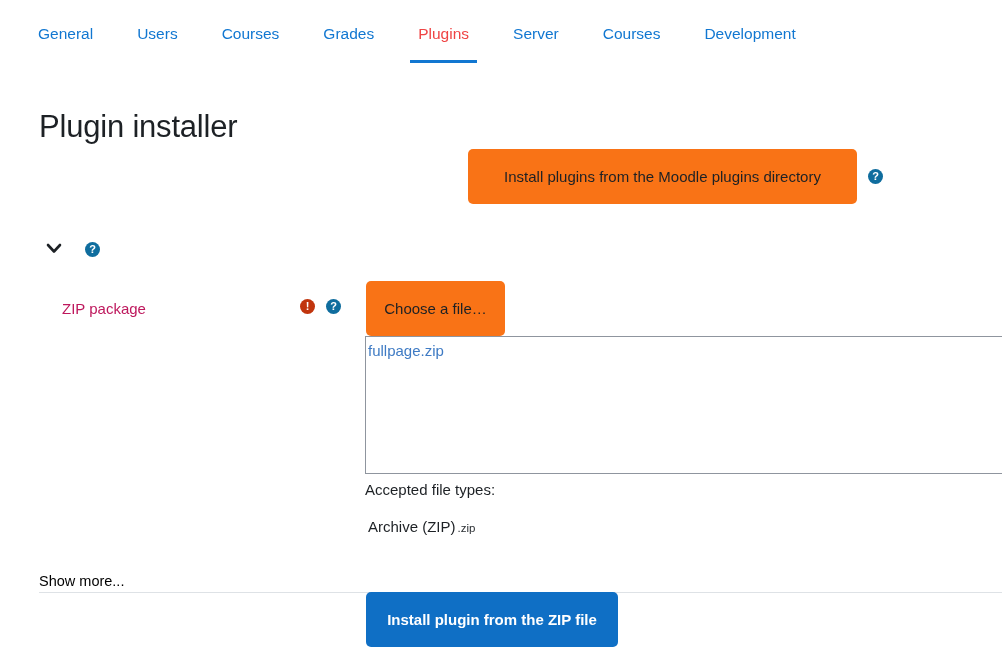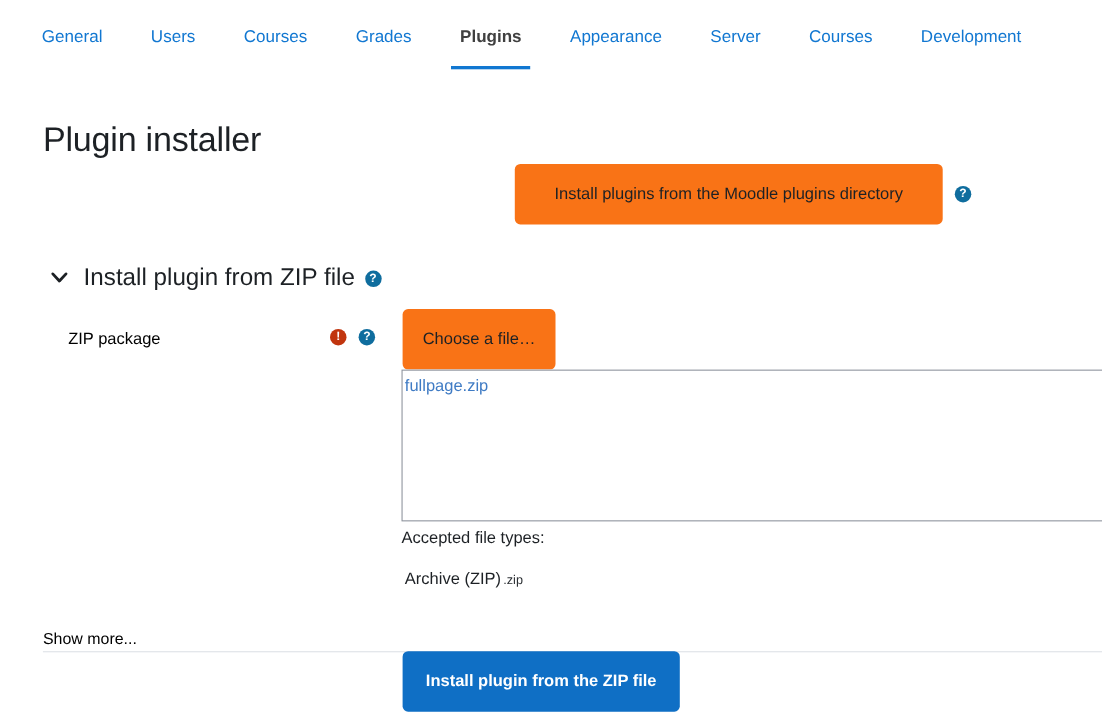--- a/index.html
+++ b/index.html
@@ -37,22 +37,22 @@
     line-height: 20px;
     color: #1177d1;
     text-decoration: none;
     white-space: nowrap;
     padding: 0 0 19px 0;
     margin-right: 44px;
     cursor: pointer;
   }
   .navtab:last-child { margin-right: 0; }
   .navtab.active {
-    color: #404040;
-    font-weight: 700;
+    color: #ef4444;
+    font-weight: 400;
   }
   .navtab.active::after {
     content: "";
     position: absolute;
     left: -8px;
     right: -8px;
     bottom: 0;
     height: 3px;
     background: #1177d1;
   }
@@ -145,21 +145,21 @@
   }
   .section-help { margin-left: 9px; margin-top: 3px; }
 
   
   .form-label {
     position: absolute;
     left: 62px;
     top: 299px;
     font-size: 15px;
     line-height: 20px;
-    color: #000000;
+    color: #be185d;
   }
   .form-icons {
     position: absolute;
     left: 300px;
     top: 299px;
     display: flex;
     align-items: center;
     gap: 11px;
   }
 
@@ -257,39 +257,37 @@
 </head>
 <body>
 
 <div class="navtabs">
   <div class="navtabs-inner">
     <a class="navtab" href="#">General</a>
     <a class="navtab" href="#">Users</a>
     <a class="navtab" href="#">Courses</a>
     <a class="navtab" href="#">Grades</a>
     <a class="navtab active" href="#">Plugins</a>
-    <a class="navtab" href="#">Appearance</a>
     <a class="navtab" href="#">Server</a>
     <a class="navtab" href="#">Courses</a>
     <a class="navtab" href="#">Development</a>
   </div>
 </div>
 
 <h1 class="page-title">Plugin installer</h1>
 
 <div class="directory-row">
   <button class="btn-secondary btn-directory">Install plugins from the Moodle plugins directory</button>
   <span class="icon-circle icon-help help-after-directory">?</span>
 </div>
 
 <div class="section-header">
   <svg class="chevron" viewBox="0 0 20 20">
     <path d="M4 7 L10 13.5 L16 7" fill="none" stroke="#1d2125" stroke-width="2.6" stroke-linecap="round" stroke-linejoin="round"></path>
   </svg>
-  <span class="section-title">Install plugin from ZIP file</span>
   <span class="icon-circle icon-help section-help">?</span>
 </div>
 
 <div class="form-label">ZIP package</div>
 
 <div class="form-icons">
   <span class="icon-circle icon-required">!</span>
   <span class="icon-circle icon-help">?</span>
 </div>
 

